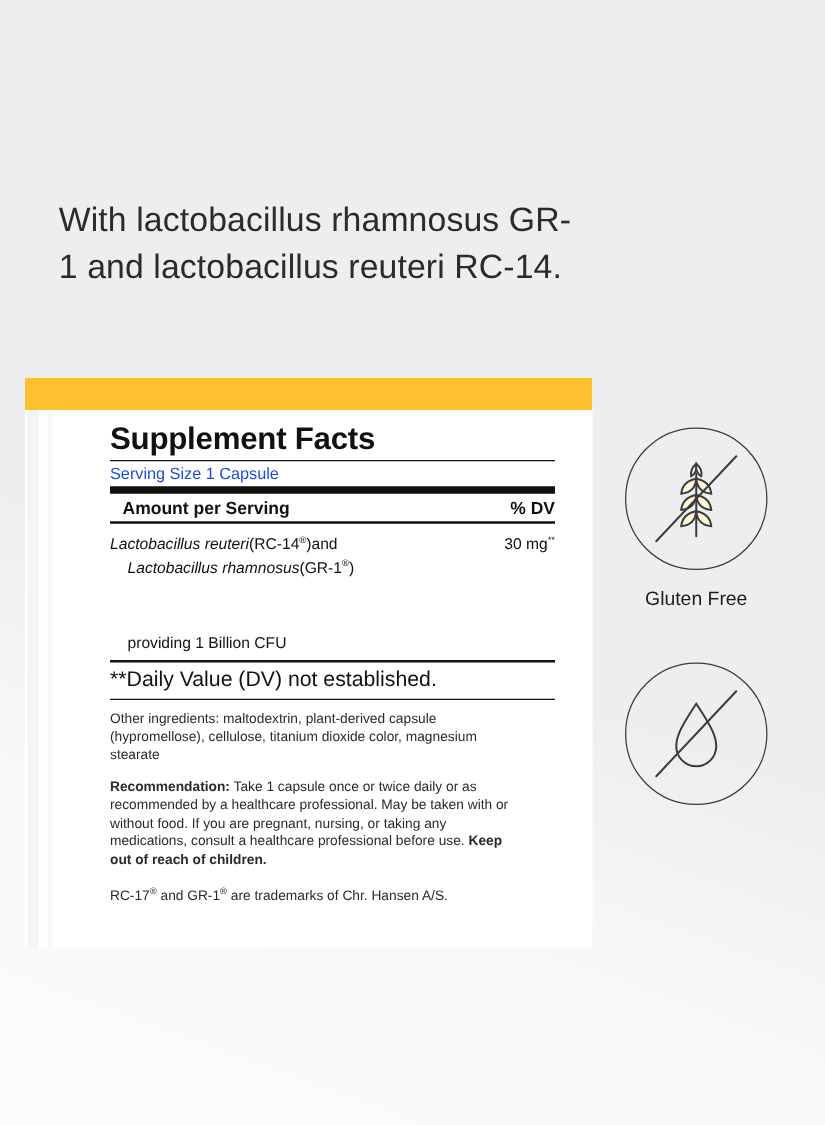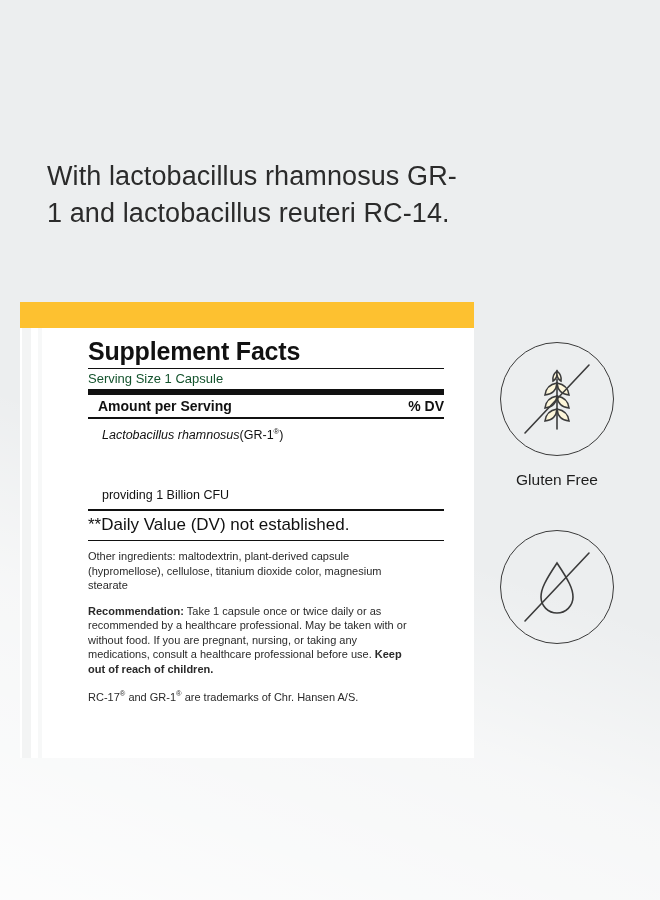--- a/index.html
+++ b/index.html
@@ -80,21 +80,21 @@
     letter-spacing: -0.2px;
     line-height: 30px;
     margin: 0 0 2px 0;
   }
   .rule-thin { border-bottom: 1px solid #111; }
   .rule-med  { border-bottom: 2px solid #111; }
   .rule-thick{ border-bottom: 6px solid #111; }
 
   .serving-size {
     font-size: 13px;
-    color: #14532d;
+    color: #1d4ed8;
     padding: 2px 0 3px 0;
   }
   .amount-row {
     display: flex;
     justify-content: space-between;
     align-items: baseline;
     font-size: 14px;
     font-weight: 700;
     color: #111;
     padding: 3px 0 3px 0;
@@ -179,20 +179,24 @@
       <div class="serving-size">Serving Size 1 Capsule</div>
       <div class="rule-thick"></div>
 
       <div class="amount-row">
         <span>Amount per Serving</span>
         <span>% DV</span>
       </div>
       <div class="rule-med"></div>
 
       <div class="ing-block">
+        <div class="ing-line">
+          <span class="ing-name"><span>Lactobacillus reuteri</span><span class="nonital">(RC-14</span><sup class="nonital">®</sup><span class="nonital">)and</span></span>
+          <span class="ing-amt"><span>30 mg</span><sup>**</sup></span>
+        </div>
         <div class="ing-sub"><span>Lactobacillus rhamnosus</span><span class="nonital">(GR-1</span><sup class="nonital">®</sup><span class="nonital">)</span></div>
         <div class="ing-sub2">providing 1 Billion CFU</div>
       </div>
       <div class="rule-med"></div>
 
       <div class="dv-note">**Daily Value (DV) not established.</div>
       <div class="rule-thin"></div>
 
       <div class="other-block">
         <p>Other ingredients: maltodextrin, plant-derived capsule (hypromellose), cellulose, titanium dioxide color, magnesium stearate</p>

